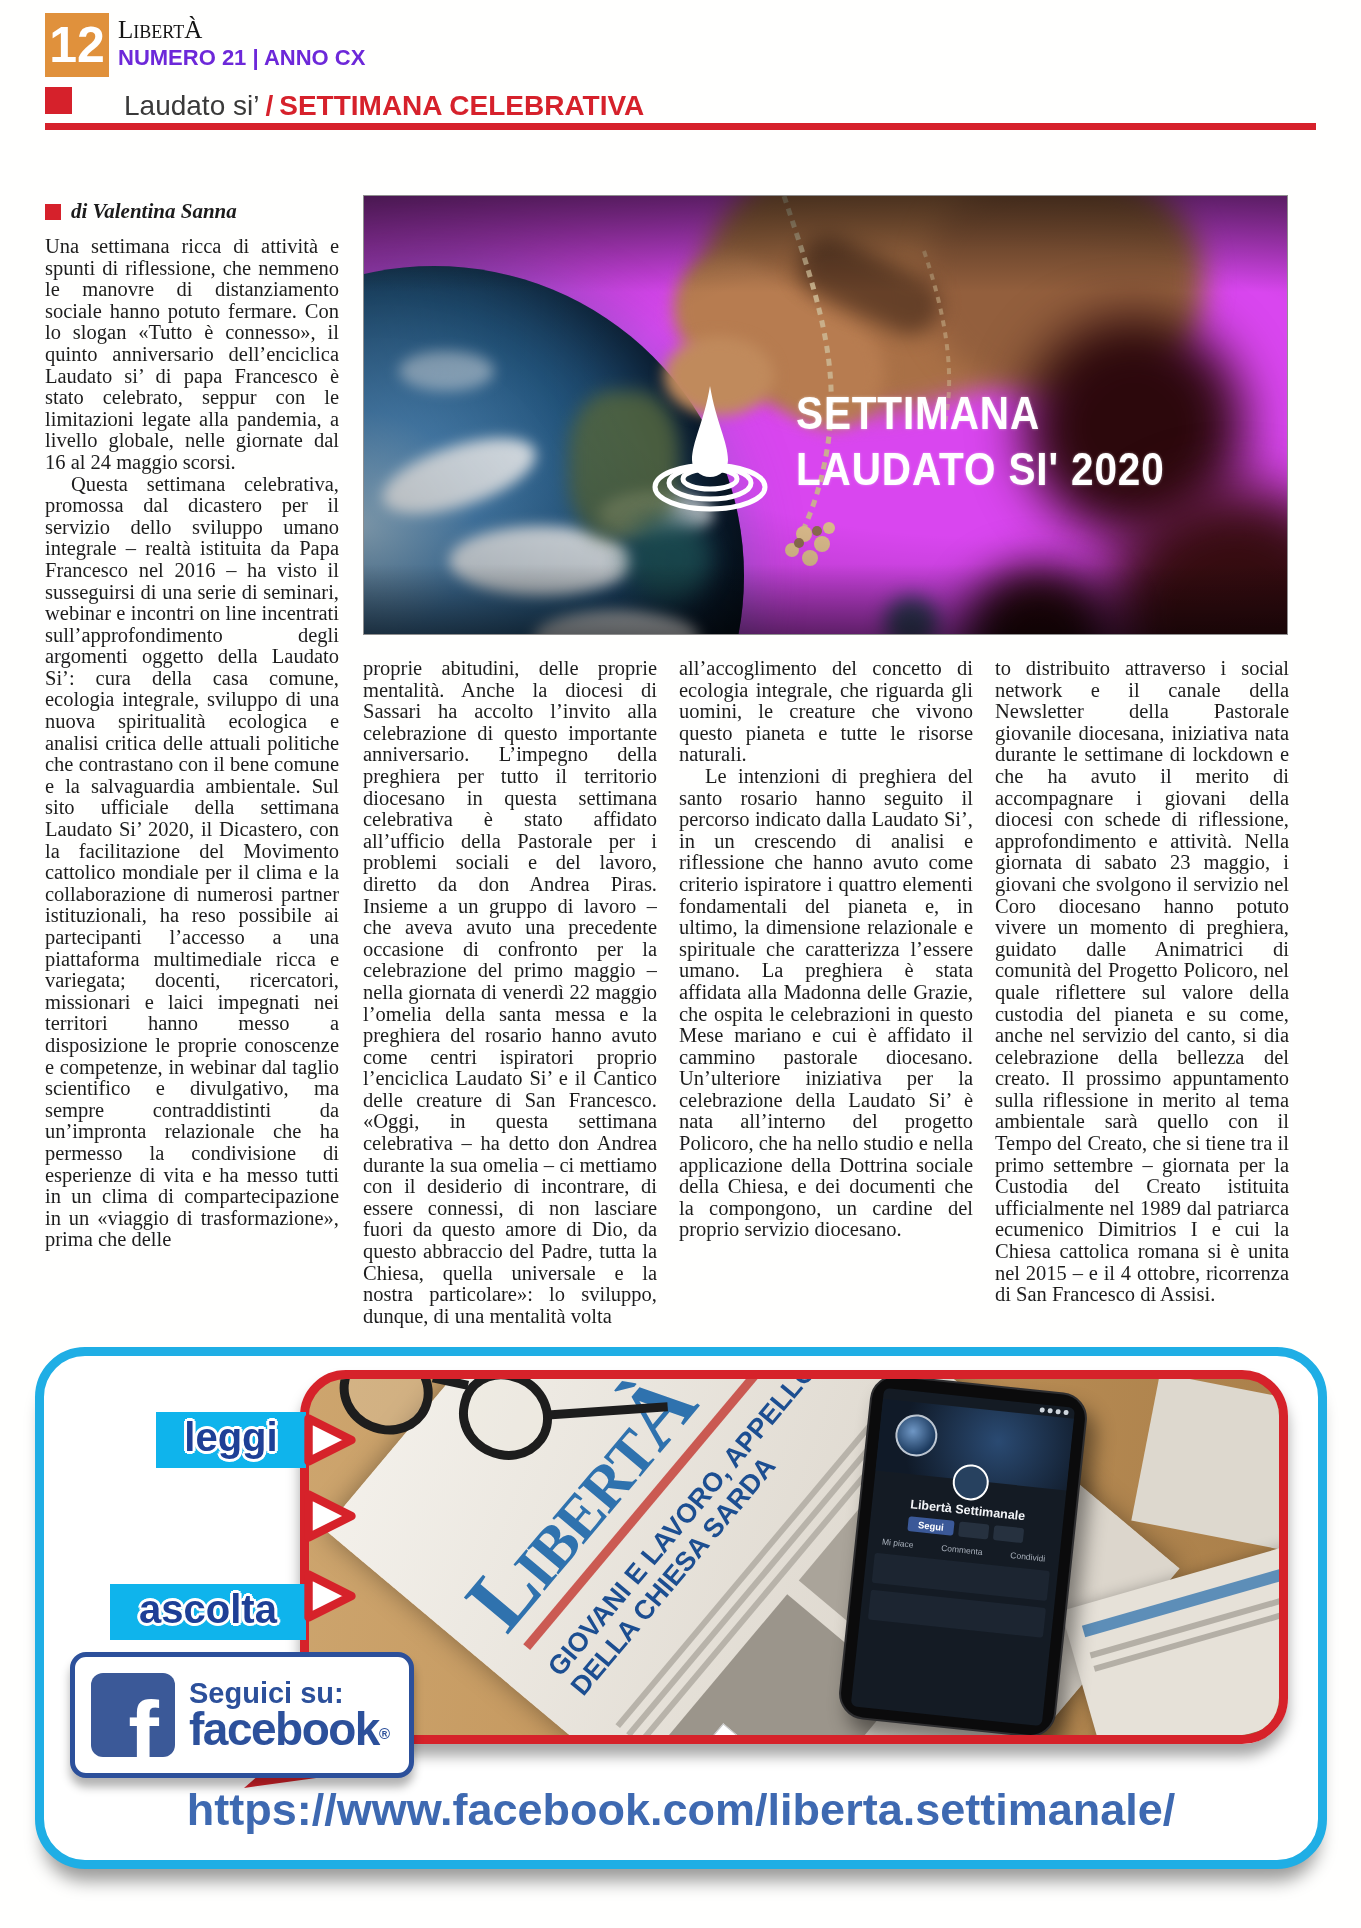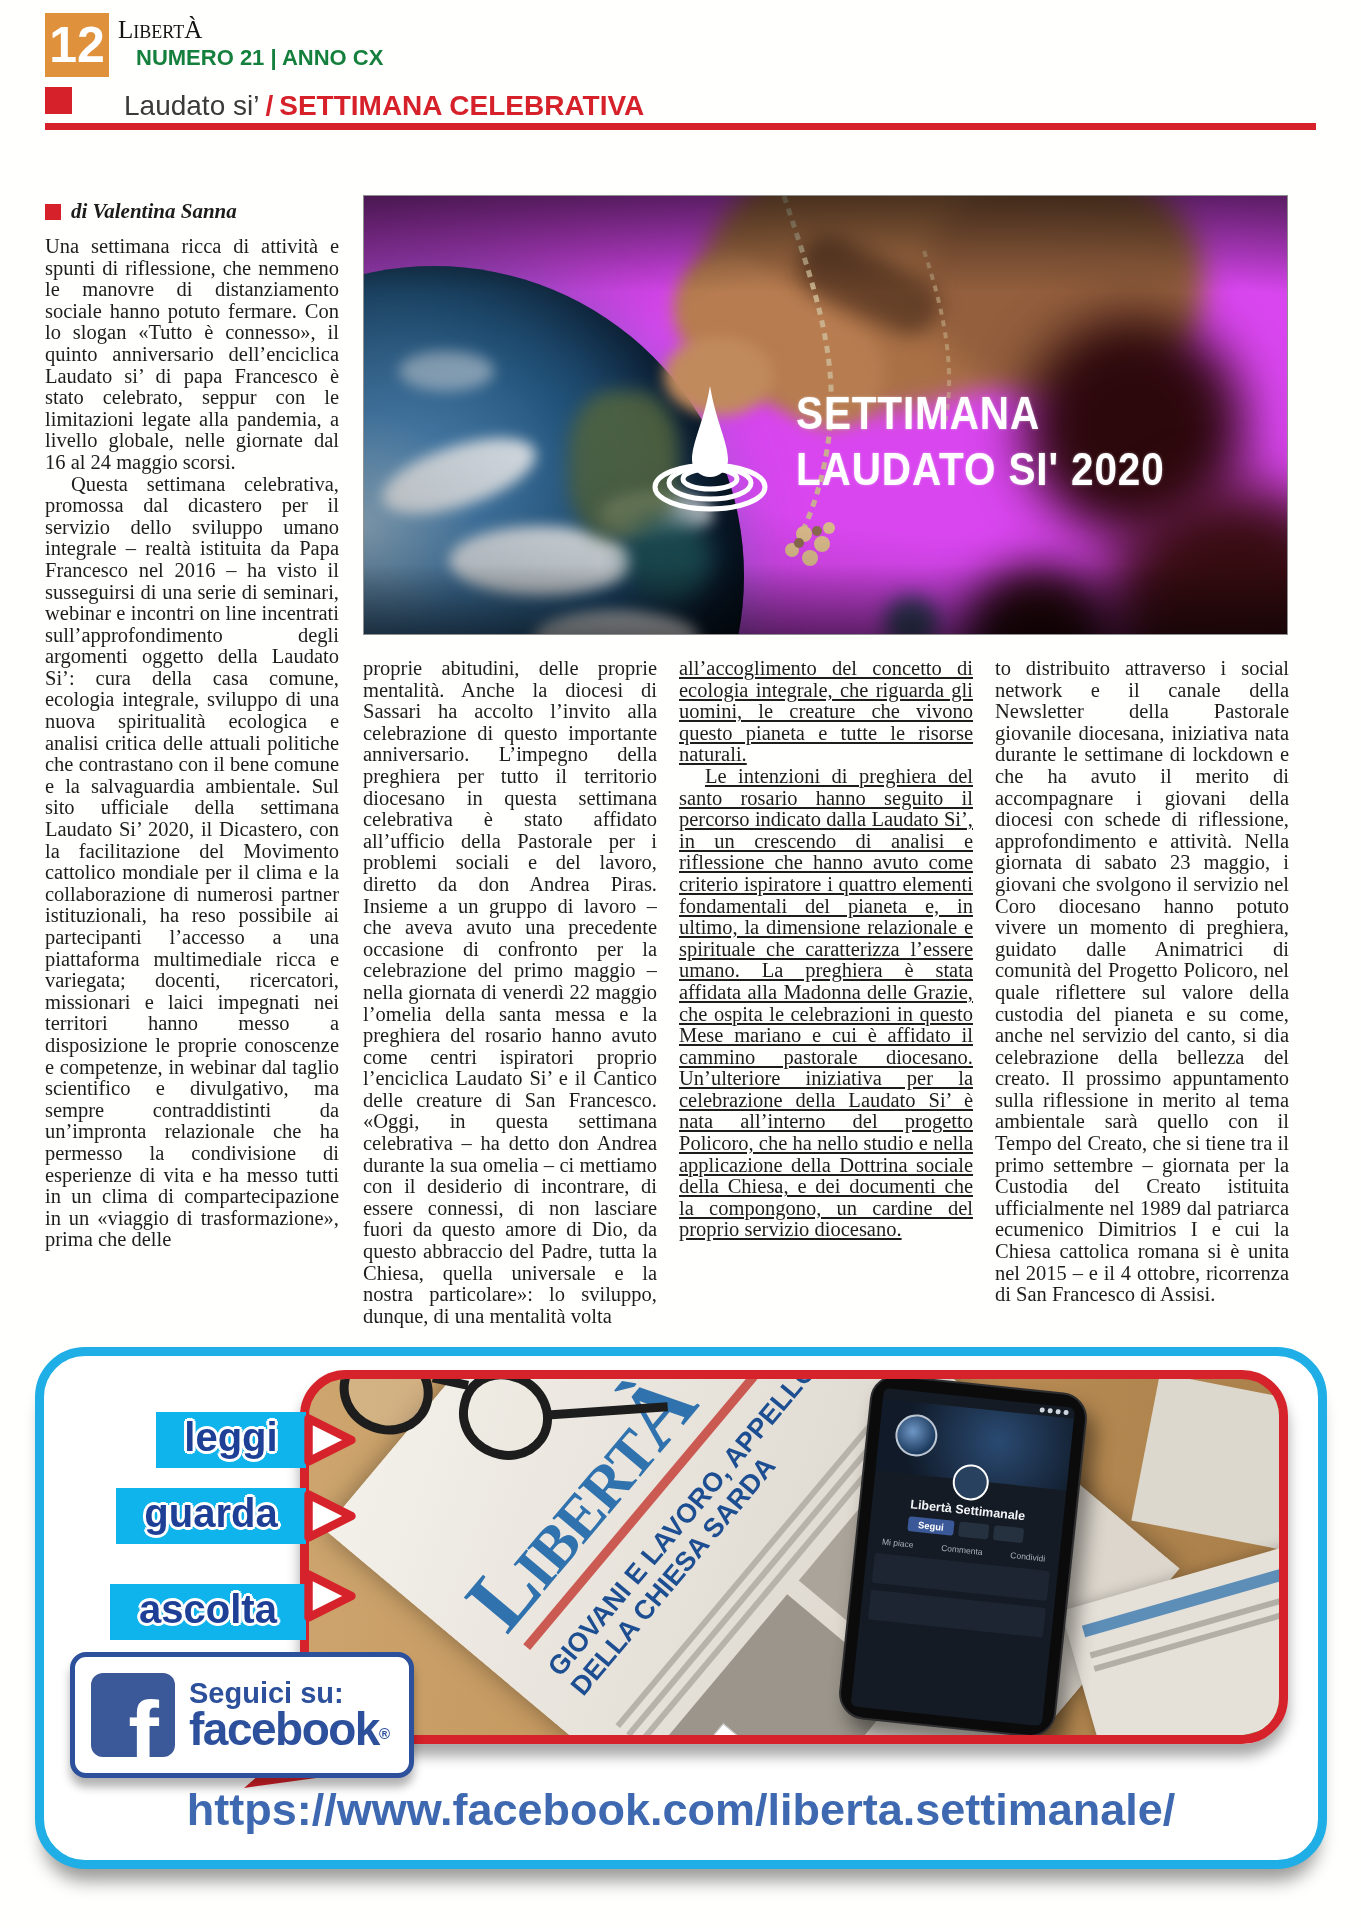--- a/index.html
+++ b/index.html
@@ -4,21 +4,21 @@
 <style>
   * { margin:0; padding:0; box-sizing:border-box; }
   body { background:#ffffff; font-family:"Liberation Sans", sans-serif; }
   #page { position:relative; width:1361px; height:1928px; background:#fffffe; overflow:hidden; }
 
   
   .badge { position:absolute; left:45px; top:13px; width:64px; height:64px; background:#E0913C;
            color:#fff; font:bold 50px "Liberation Sans",sans-serif; display:flex; align-items:center; justify-content:center; }
   .masthead { position:absolute; left:118px; top:16px; font:400 25px "Liberation Serif",serif; color:#141414; }
   .sc { font-variant:small-caps; }
-  .issue { position:absolute; left:136px; top:45px; font:bold 22px "Liberation Sans",sans-serif; color:#15803d; }
+  .issue { position:absolute; left:118px; top:45px; font:bold 22px "Liberation Sans",sans-serif; color:#6d28d9; }
 
   .kicker-square { position:absolute; left:45px; top:87px; width:27px; height:27px; background:#D6212B; }
   .kicker { position:absolute; left:84px; top:90px; font:400 28px "Liberation Sans",sans-serif; color:#3a3a3a;margin-left:40px; }
   .kicker .sep { color:#D6212B; font-weight:bold; padding:0 6px; }
   .kicker .topic { color:#D6212B; font-weight:bold; }
   .rule { position:absolute; left:45px; top:123px; width:1271px; height:7px; background:#D6212B; }
 
   .headline { position:absolute; left:42px; top:131px; width:1290px; font:bold 70px "Liberation Serif",serif;
               color:#141414; letter-spacing:-1.5px; line-height:1; }
   .byline { position:absolute; left:45px; top:199px; display:flex; align-items:center; gap:10px; }
@@ -60,21 +60,21 @@
   .hero-t1 { left:432px; top:190px; font:800 46px "Liberation Sans",sans-serif; color:#fff; transform:scaleX(.88); transform-origin:left; letter-spacing:1px; text-shadow:0 0 3px rgba(255,255,255,.4); }
   .hero-t2 { left:432px; top:246px; font:800 46px "Liberation Sans",sans-serif; color:#fff; transform:scaleX(.88); transform-origin:left; letter-spacing:1px; text-shadow:0 0 3px rgba(255,255,255,.4); }
 
   
   .col { position:absolute; width:294px; font:20.5px/21.6px "Liberation Serif",serif; text-align:justify;
          color:#1d1d1d; overflow:hidden; -webkit-hyphens:auto; hyphens:auto; }
   .col p { margin:0; }
   .col p + p { text-indent:26px; }
   #col1 { left:45px;  top:236px; height:1100px; }
   #col2 { left:363px; top:658px; height:682px; }
-  #col3 { left:679px; top:658px; height:682px;text-decoration:underline; }
+  #col3 { left:679px; top:658px; height:682px; }
   #col4 { left:995px; top:658px; height:682px; }
 
   
   .banner { position:absolute; left:35px; top:1347px; width:1292px; height:522px; background:#fff;
             border:9px solid #1FAEE5; border-radius:50px; box-shadow:0 20px 18px -8px rgba(0,0,0,.4); z-index:10; }
   .banner > * { position:absolute; }
 
   .photo { left:256px; top:14px; width:988px; height:374px; border:9px solid #D6222A; border-radius:46px;
            background:linear-gradient(100deg,#cda56e 0%,#c2945a 45%,#a87e49 100%);
            box-shadow:0 12px 14px rgba(0,0,0,.35); overflow:hidden; z-index:2; }
@@ -290,21 +290,20 @@
           <div class="ph-card"></div>
         </div>
       </div>
     </div>
 
     <div class="cta" id="btn-leggi">leggi</div>
     <svg class="arrow" id="ar1" width="56" height="60" viewBox="0 0 60 60">
         <polygon points="7,7 53,30 7,53" fill="#fff" stroke="#D6222A" stroke-width="9" stroke-linejoin="round"></polygon>
       </svg>
 
-    <div class="cta" id="btn-guarda">guarda</div>
     <svg class="arrow" id="ar2" width="56" height="60" viewBox="0 0 60 60">
         <polygon points="7,7 53,30 7,53" fill="#fff" stroke="#D6222A" stroke-width="9" stroke-linejoin="round"></polygon>
       </svg>
 
     <div class="cta" id="btn-ascolta">ascolta</div>
     <svg class="arrow" id="ar3" width="56" height="60" viewBox="0 0 60 60">
         <polygon points="7,7 53,30 7,53" fill="#fff" stroke="#D6222A" stroke-width="9" stroke-linejoin="round"></polygon>
       </svg>
 
     <div class="fb-box">

